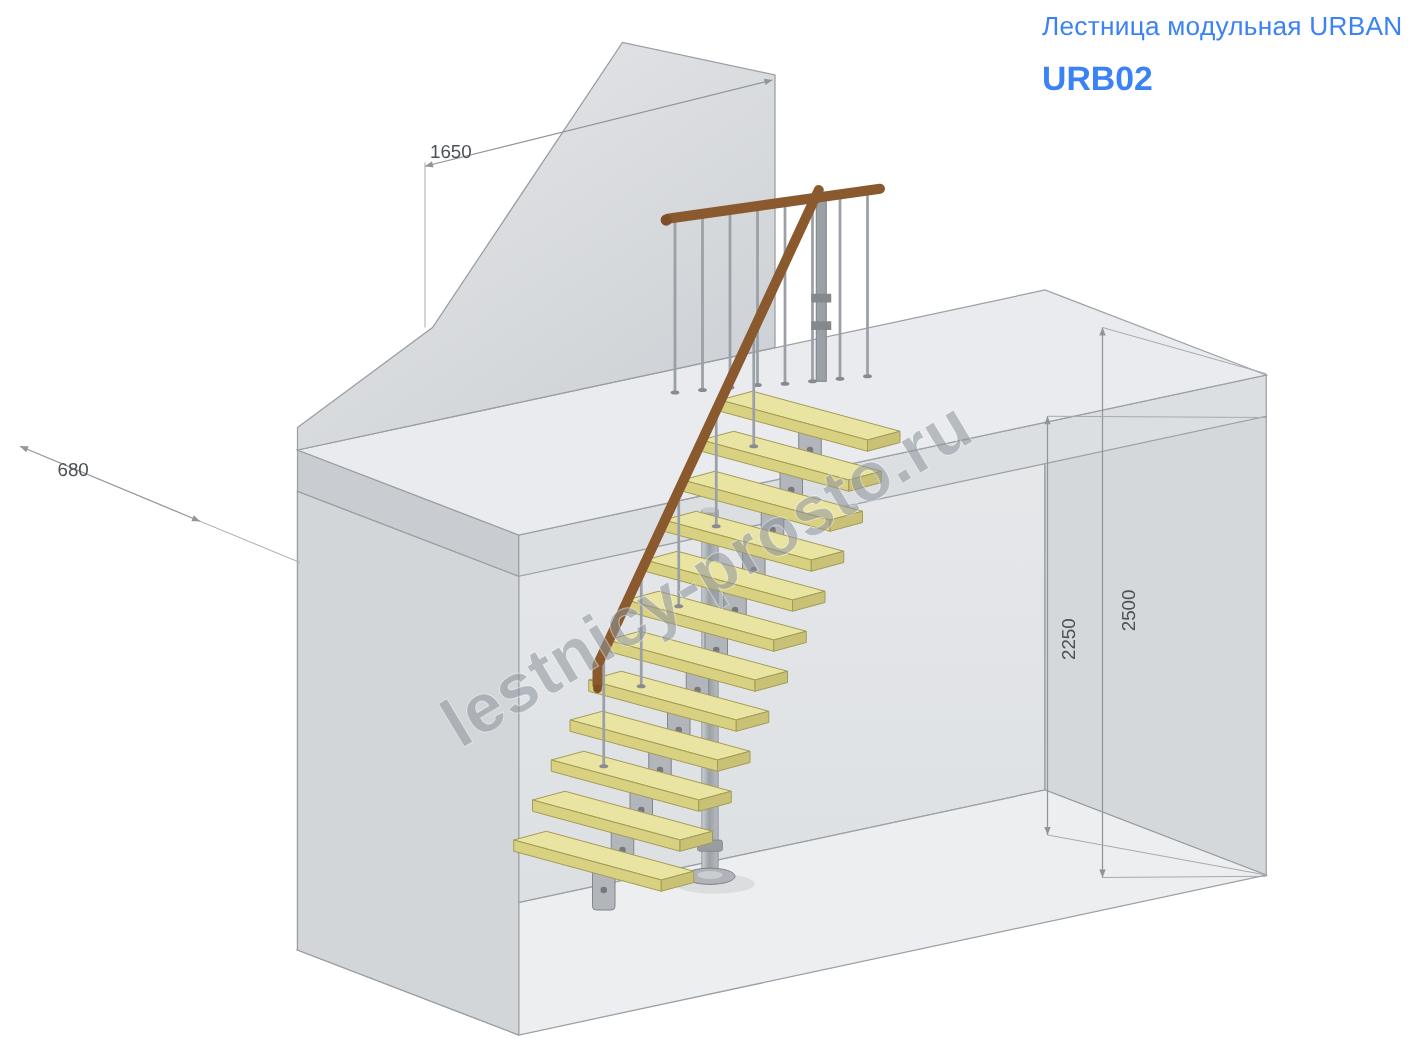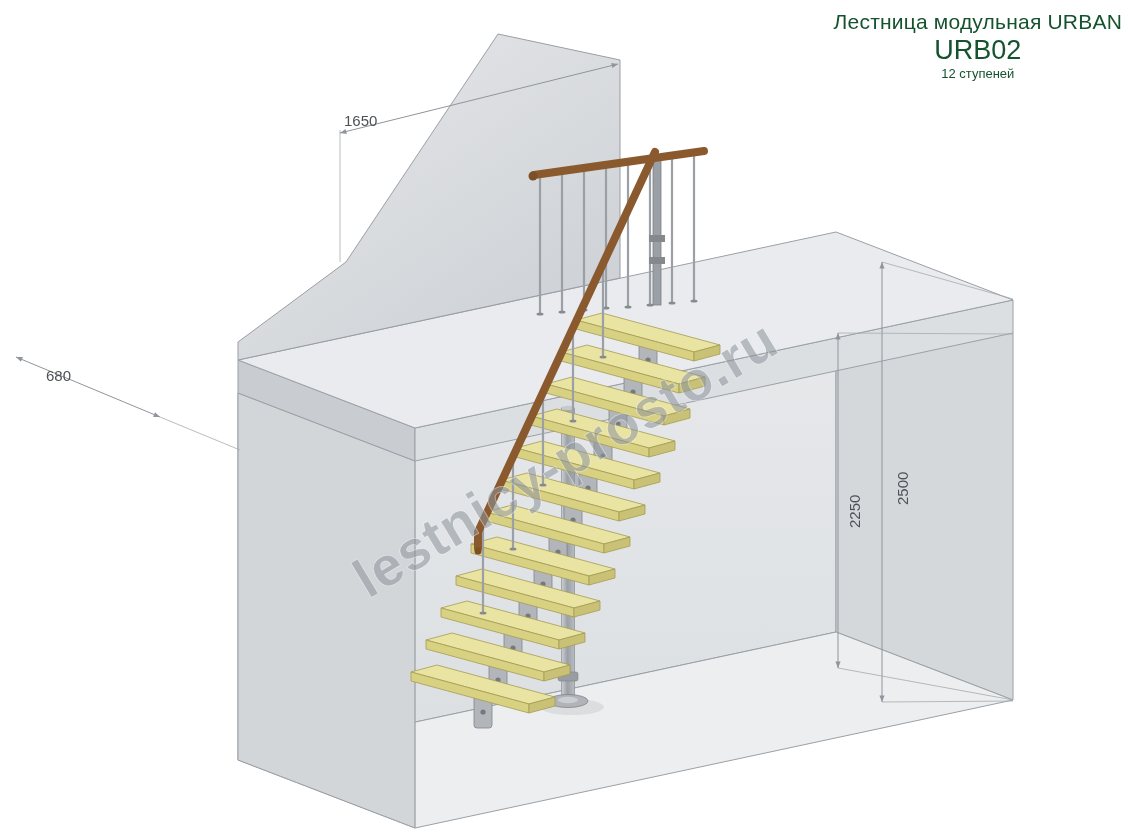--- a/index.html
+++ b/index.html
@@ -1,21 +1,21 @@
 <!DOCTYPE html>
 <html><head>
 <meta charset="utf-8">
 <style>
   html,body{margin:0;padding:0;background:#ffffff;}
   #page{position:relative;width:1132px;height:831px;background:#ffffff;overflow:hidden;
         font-family:"Liberation Sans",sans-serif;}
   #scene{position:absolute;left:0;top:0;}
-  .title-block{position:absolute;top:10px;right:10px;text-align:center;color:#14532d;}
+  .title-block{position:absolute;top:10px;right:10px;text-align:left;color:#3b82f6;}
   .title-block .product{font-size:21px;letter-spacing:.2px;}
-  .title-block .model{font-size:27px;font-weight:400;margin-top:1px;}
+  .title-block .model{font-size:27px;font-weight:700;margin-top:14px;}
   .title-block .type{font-size:13px;margin-top:5px;line-height:1.3;}
   .title-block .steps{font-size:13px;line-height:1.3;}
   text.dim{font-size:15px;fill:#4e5257;font-family:"Liberation Sans",sans-serif;}
   .edge-thin{stroke:#a7abaf;stroke-width:.8;fill:none;}
   .dimline{stroke:#8f959b;stroke-width:1;fill:none;}
   .rod{stroke:#9aa0a5;stroke-width:2.2;stroke-linecap:round;}
   .flange{fill:#878b8f;}
   .watermark{font-size:55px;font-weight:700;letter-spacing:1px;fill:#8d939a;fill-opacity:.55;
              stroke:#ffffff;stroke-opacity:.5;stroke-width:1;paint-order:stroke;}
 </style>
@@ -179,16 +179,15 @@
     <path d="M534,175 L704,151" fill="none" stroke="#8a5a2e" stroke-width="8" stroke-linecap="round"></path>
     <circle cx="533" cy="176" r="4.5" fill="#7c4f27"></circle>
   </g>
 
   <text class="watermark" transform="translate(575,475) rotate(-31)" text-anchor="middle">lestnicy-prosto.ru</text>
 </svg>
 
 <div class="title-block">
   <div class="product">Лестница модульная URBAN</div>
   <div class="model">URB02</div>
-  <div class="steps">12 ступеней</div>
 </div>
 
 </div>
 
 </body></html>

